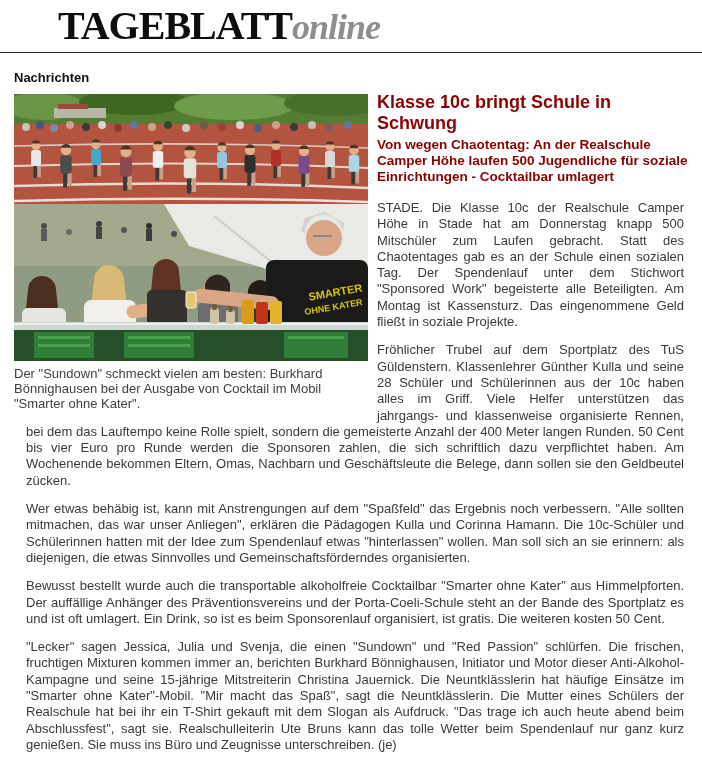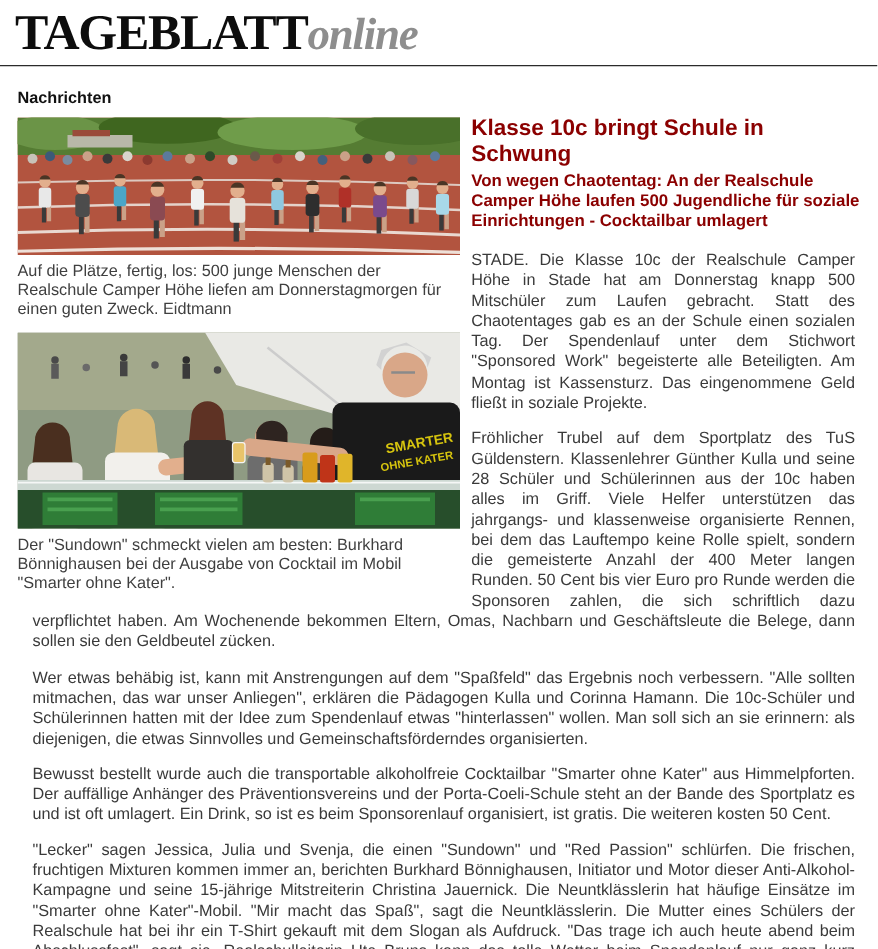--- a/index.html
+++ b/index.html
@@ -2,21 +2,21 @@
 <html lang="de"><head>
 <meta charset="utf-8">
 <style>
   html,body{margin:0;padding:0;background:#ffffff;}
   body{
     width:702px;min-height:759px;
     font-family:"Liberation Sans",sans-serif;
     color:#3a3a3a;
   }
   
-  .masthead{padding:6px 0 0 12px;height:42px;}
+  .masthead{padding:6px 0 0 12px;height:42px;margin-left:46px;}
   .masthead .brand{font-family:"Liberation Serif","DejaVu Serif",serif;font-weight:bold;
     font-size:40px;line-height:40px;color:#0d0d0d;letter-spacing:-1px;}
   .masthead .brand-suffix{font-family:"Liberation Serif","DejaVu Serif",serif;font-style:italic;
     font-weight:bold;font-size:36px;color:#8e8e8e;letter-spacing:-1px;}
   .top-rule{border:none;border-top:1px solid #2b2b2b;margin:4px 0 0 0;}
   
   .section-label{font-size:13px;font-weight:bold;color:#111;margin:17px 12px 7px 14px;}
   
   .content{padding:0 6px 0 14px;}
   .media-col{float:left;width:354px;margin:2px 9px 0 0;}
@@ -102,21 +102,20 @@
           <use href="#runner" transform="translate(144,56) scale(1.05)" fill="#f0f0f0"></use>
           <use href="#runner" transform="translate(176,63) scale(1.25)" fill="#e6e2da"></use>
           <use href="#runner" transform="translate(208,57)" fill="#8fc8e0"></use>
           <use href="#runner" transform="translate(236,60) scale(1.1)" fill="#2e2e2e"></use>
           <use href="#runner" transform="translate(262,55)" fill="#b03028"></use>
           <use href="#runner" transform="translate(290,61) scale(1.1)" fill="#7a4a8c"></use>
           <use href="#runner" transform="translate(316,56)" fill="#d8d8d8"></use>
           <use href="#runner" transform="translate(340,60) scale(1.05)" fill="#a8d8e8"></use>
         </g>
       </svg>
-      <figcaption class="caption">Auf die Plätze, fertig, los: 500 junge Menschen der Realschule Camper Höhe liefen am Donnerstagmorgen für einen guten Zweck. Eidtmann</figcaption>
     </figure>
 
     <figure>
       <svg width="354" height="157" viewBox="0 0 354 157" role="img">
 
         <rect width="354" height="157" fill="#8f9b83"></rect>
         <rect width="354" height="62" fill="#a3a98c"></rect>
 
         <polygon points="150,0 354,0 354,95 175,42" fill="#e9e9e5"></polygon>
         <line x1="200" y1="12" x2="260" y2="60" stroke="#cccccc" stroke-width="2"></line>

